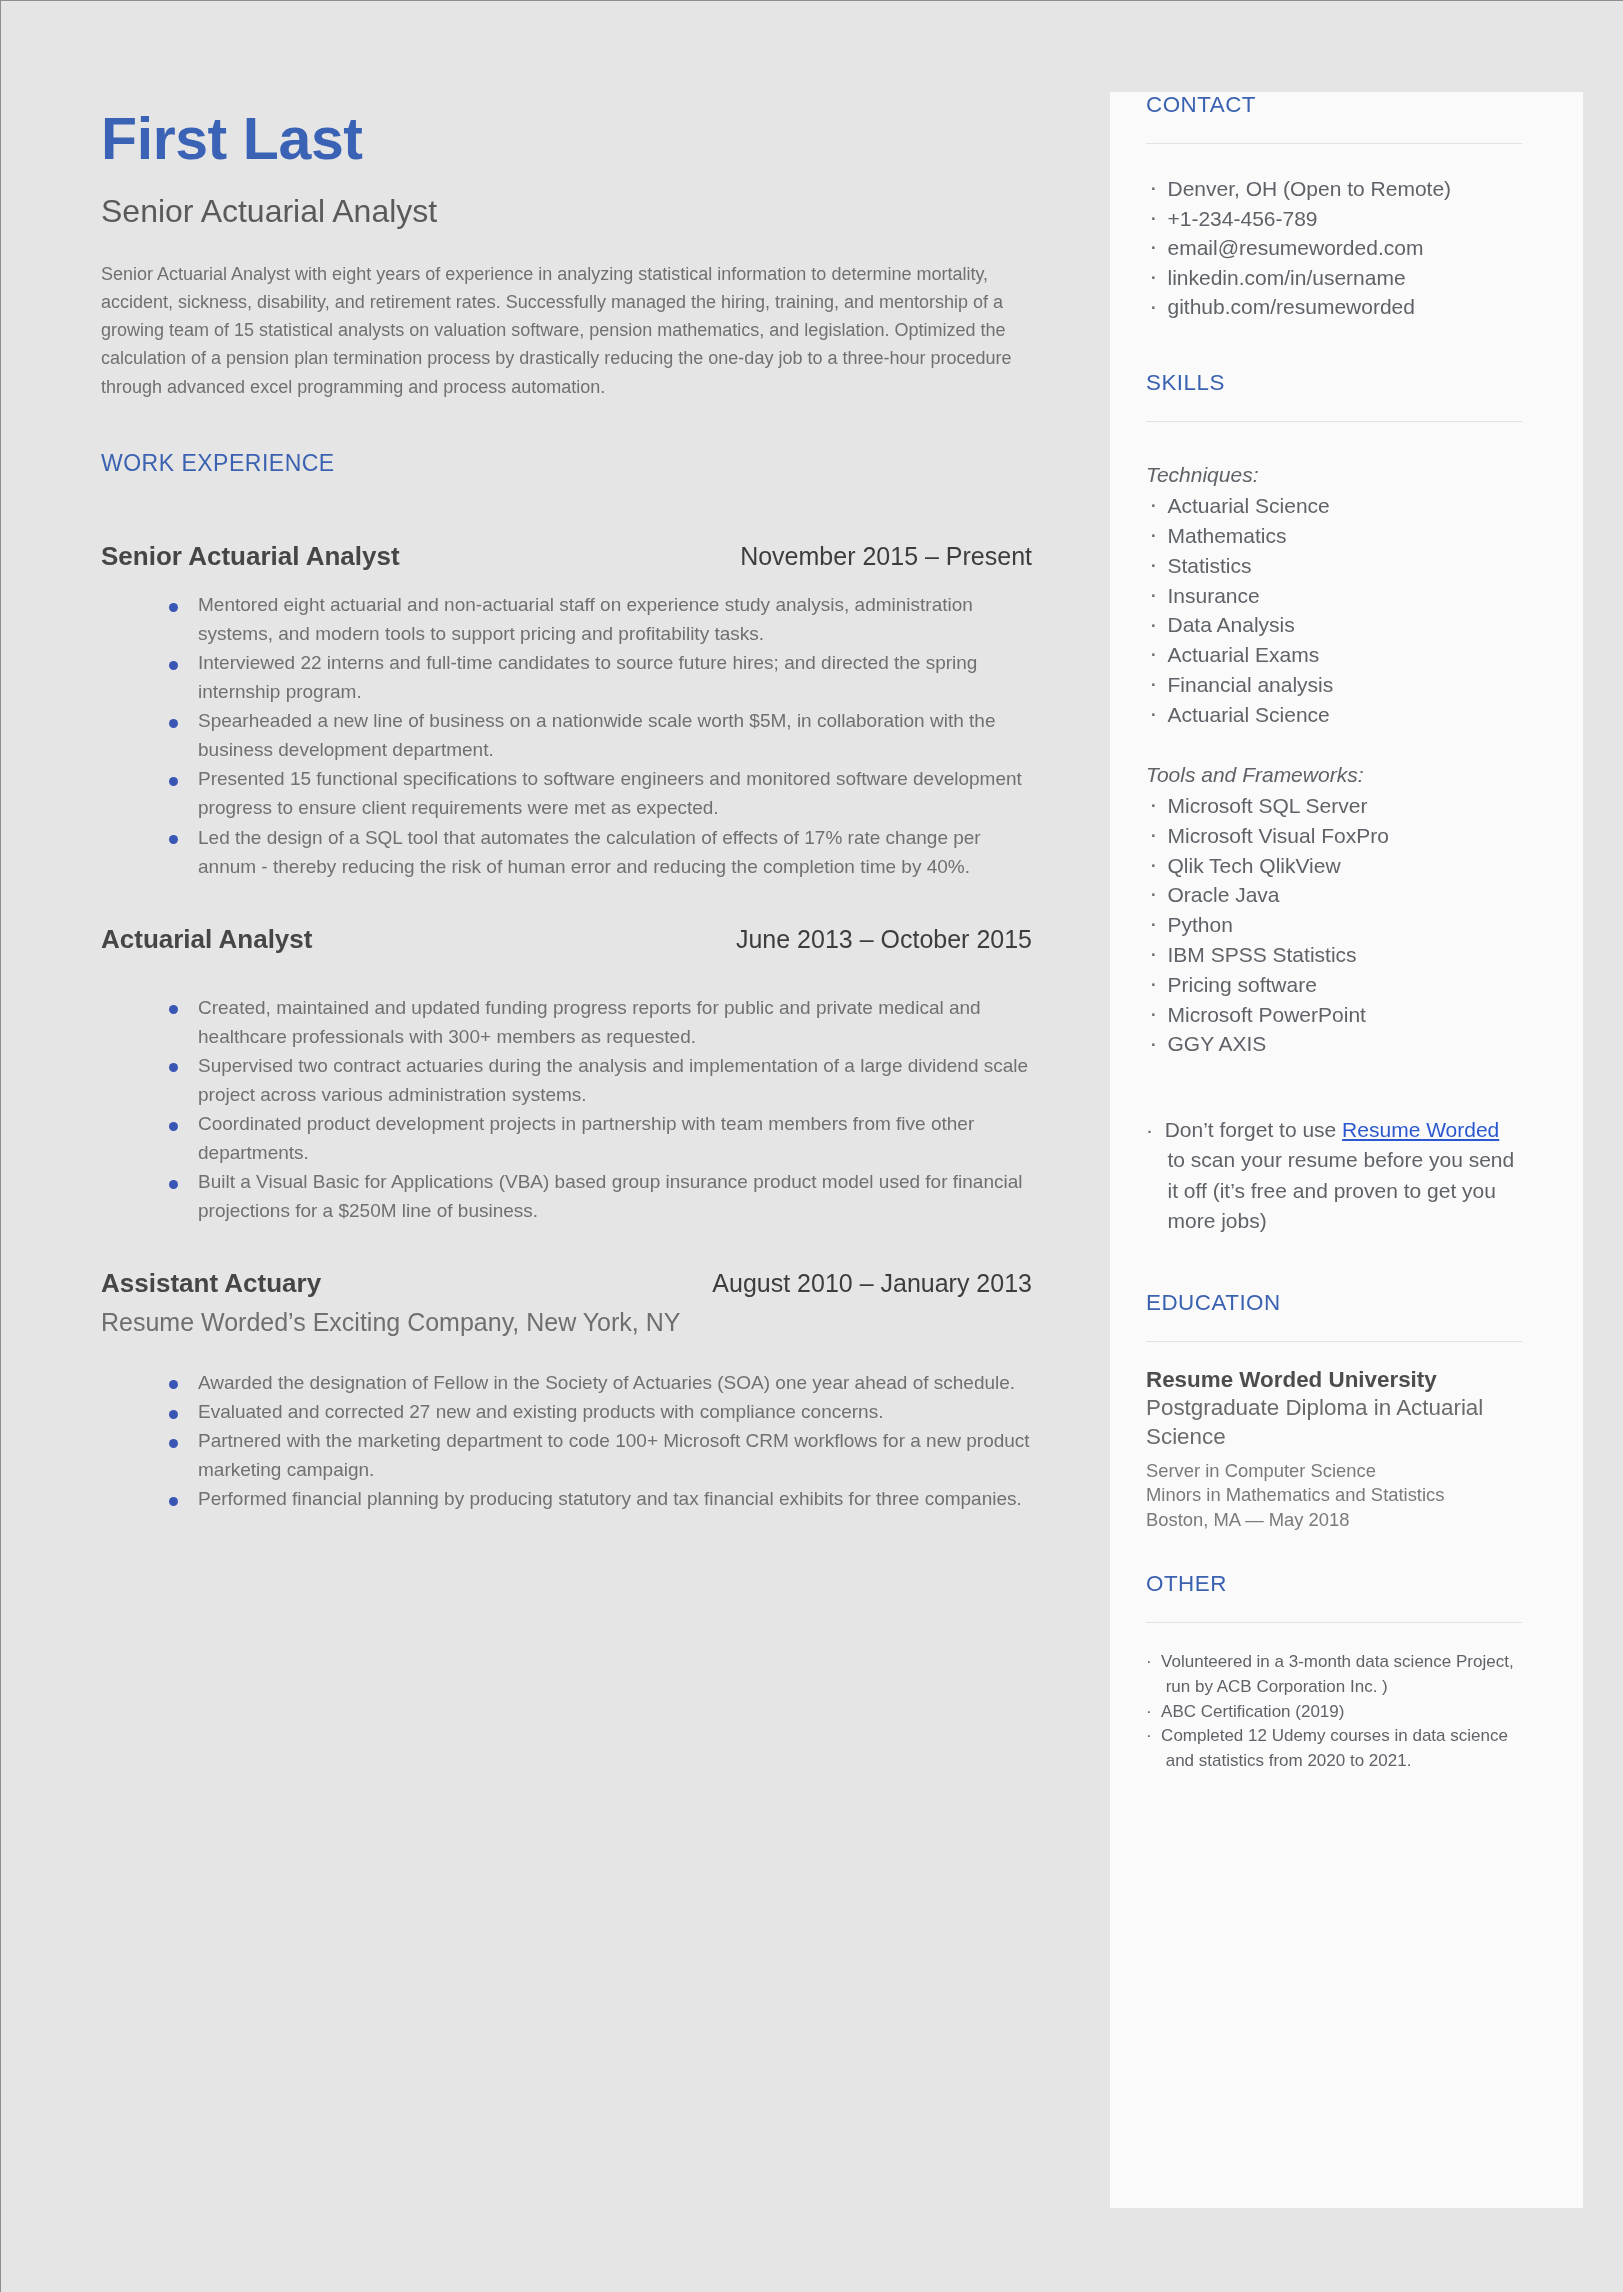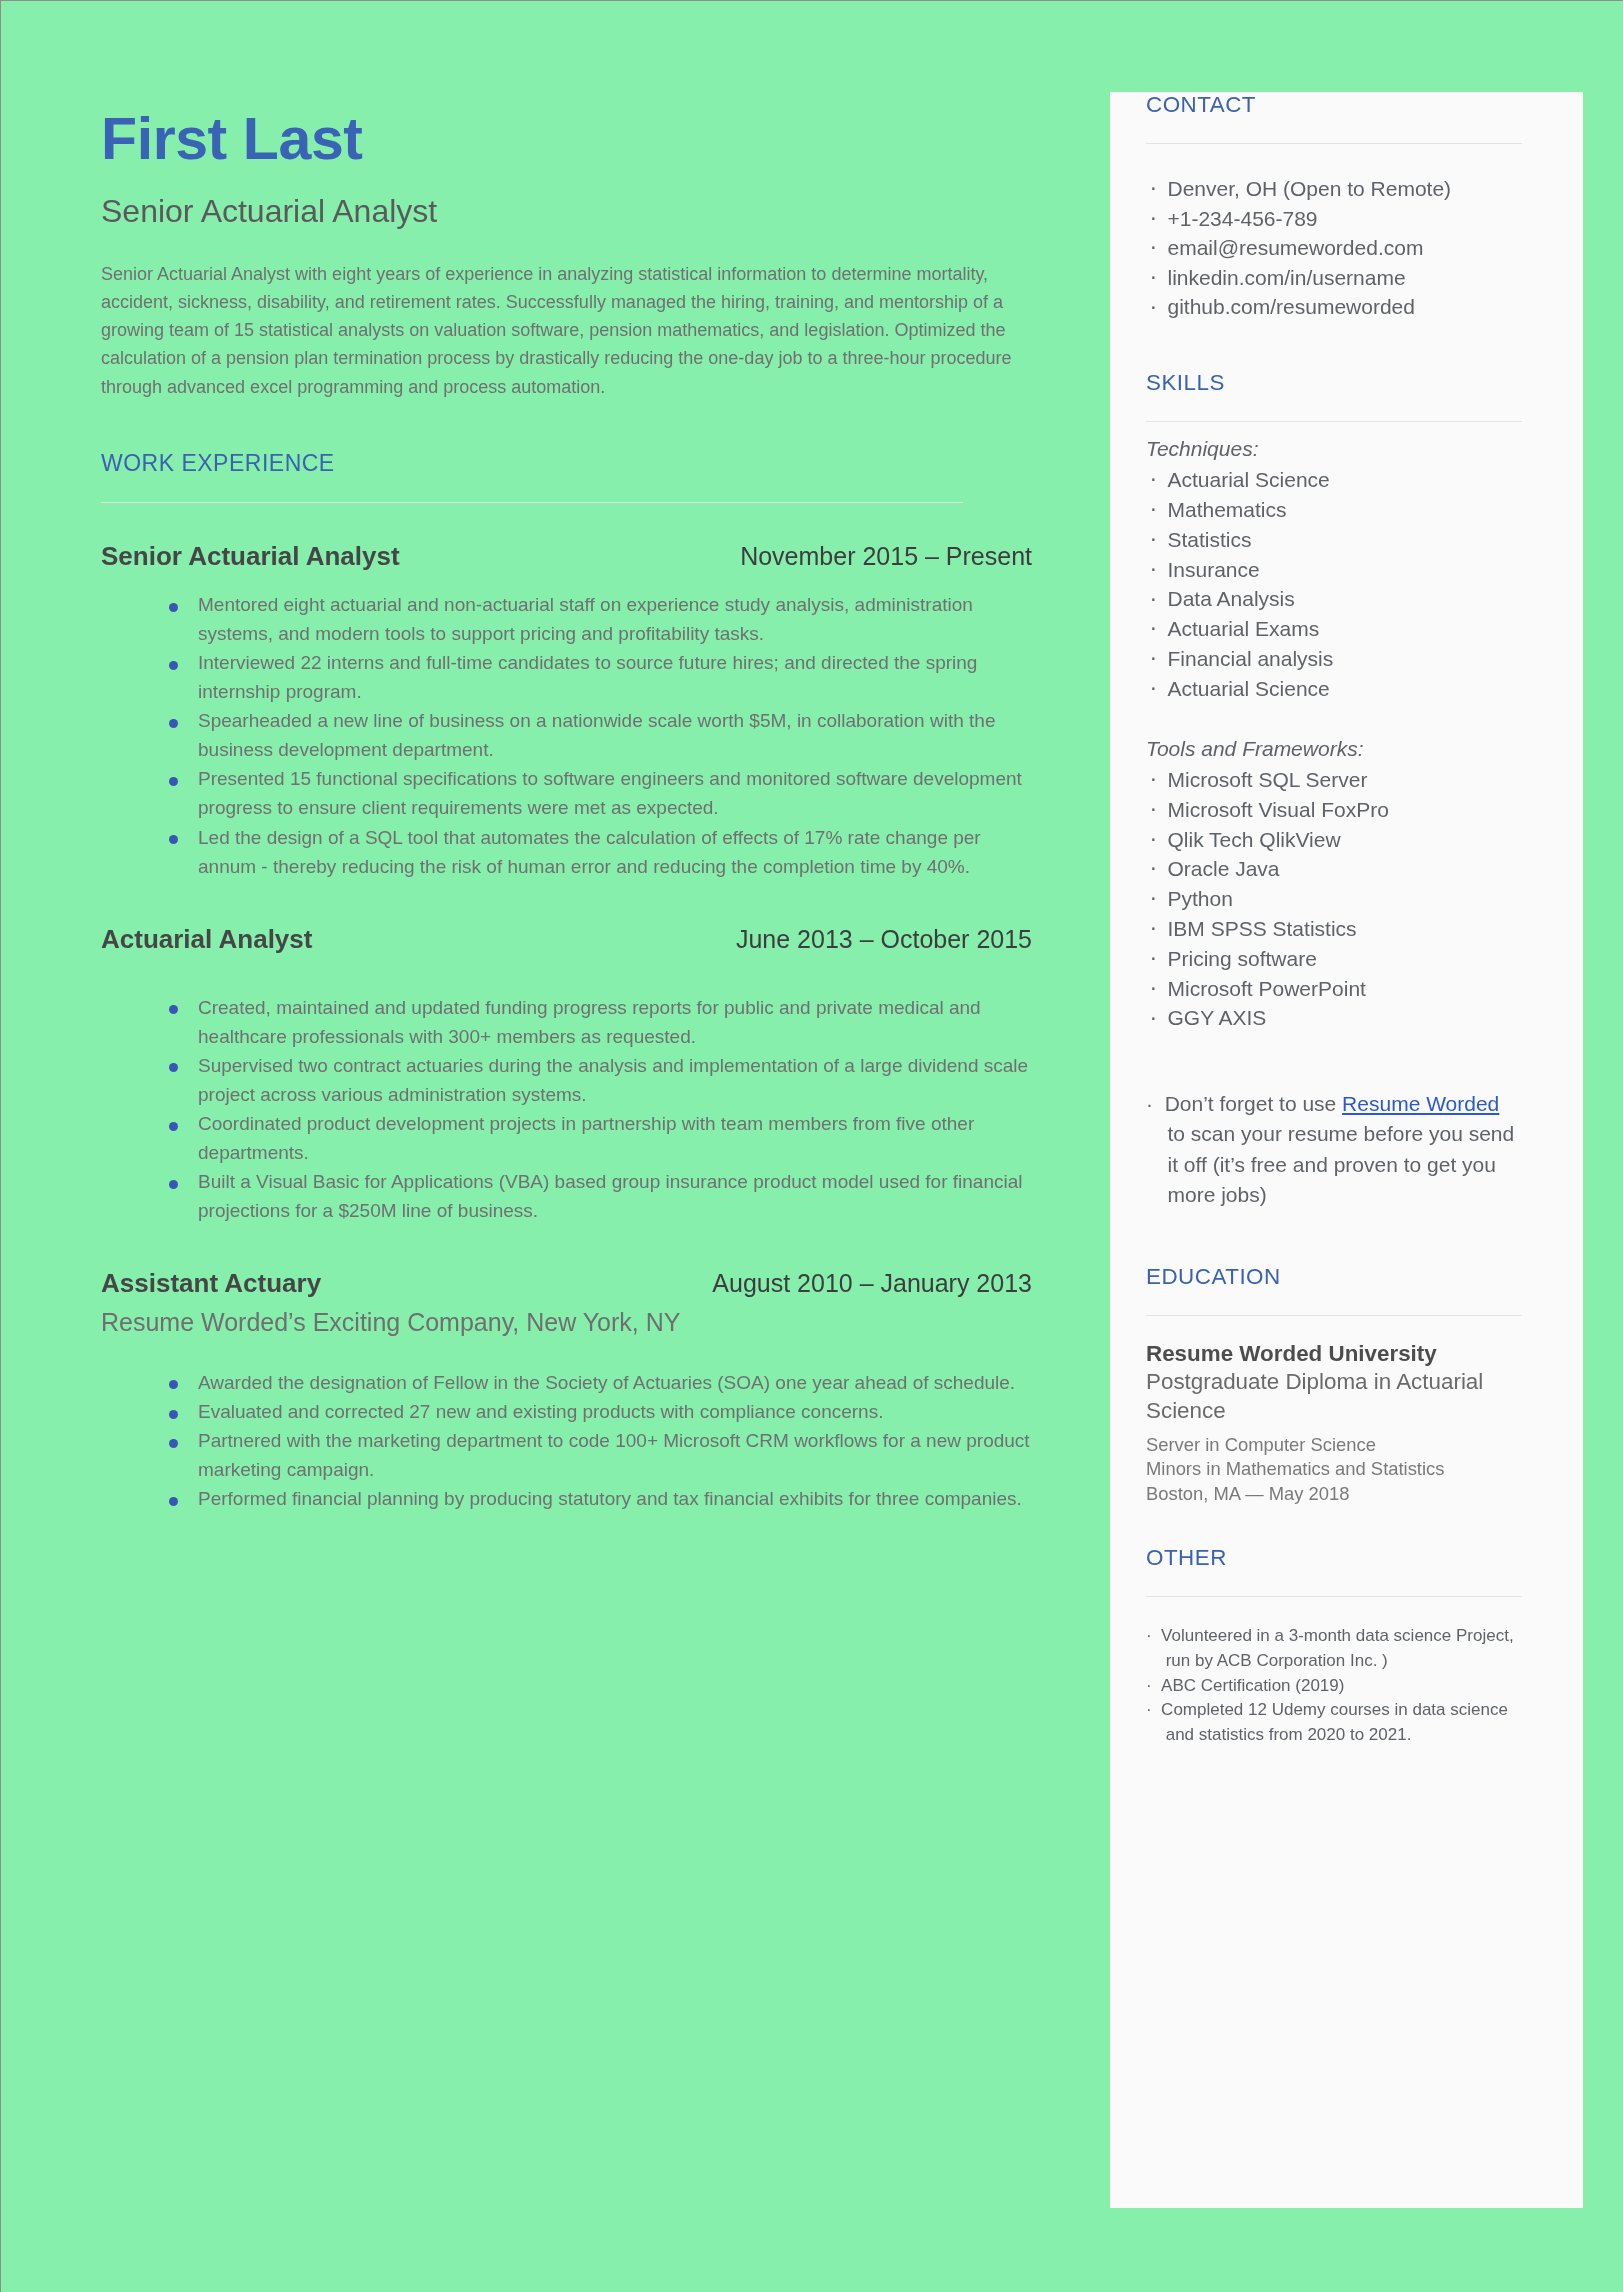--- a/index.html
+++ b/index.html
@@ -9,21 +9,21 @@
   }
   body {
     font-family: "Liberation Sans", sans-serif;
     -webkit-font-smoothing: antialiased;
   }
   .page {
     position: relative;
     width: 1624px;
     height: 2293px;
     box-sizing: border-box;
-    background: #86efac;
+    background: #e5e5e5;
     border: 1.8px solid #8e8e8e;
     overflow: hidden;
   }
   
   .sidebar-bg {
     position: absolute;
     left: 1109px;
     top: 91px;
     width: 473px;
     height: 2116px;
@@ -288,21 +288,21 @@
         <li>email@resumeworded.com</li>
         <li>linkedin.com/in/username</li>
         <li>github.com/resumeworded</li>
       </ul>
     </div>
 
     <div class="side-section" style="margin-top:48px;">
       <div class="side-heading">SKILLS</div>
       <div class="side-rule"></div>
 
-      <div style="margin-top:12px;">
+      <div style="margin-top:38px;">
         <div class="skill-group-label">Techniques:</div>
         <ul class="side-list tight">
           <li>Actuarial Science</li>
           <li>Mathematics</li>
           <li>Statistics</li>
           <li>Insurance</li>
           <li>Data Analysis</li>
           <li>Actuarial Exams</li>
           <li>Financial analysis</li>
           <li>Actuarial Science</li>

